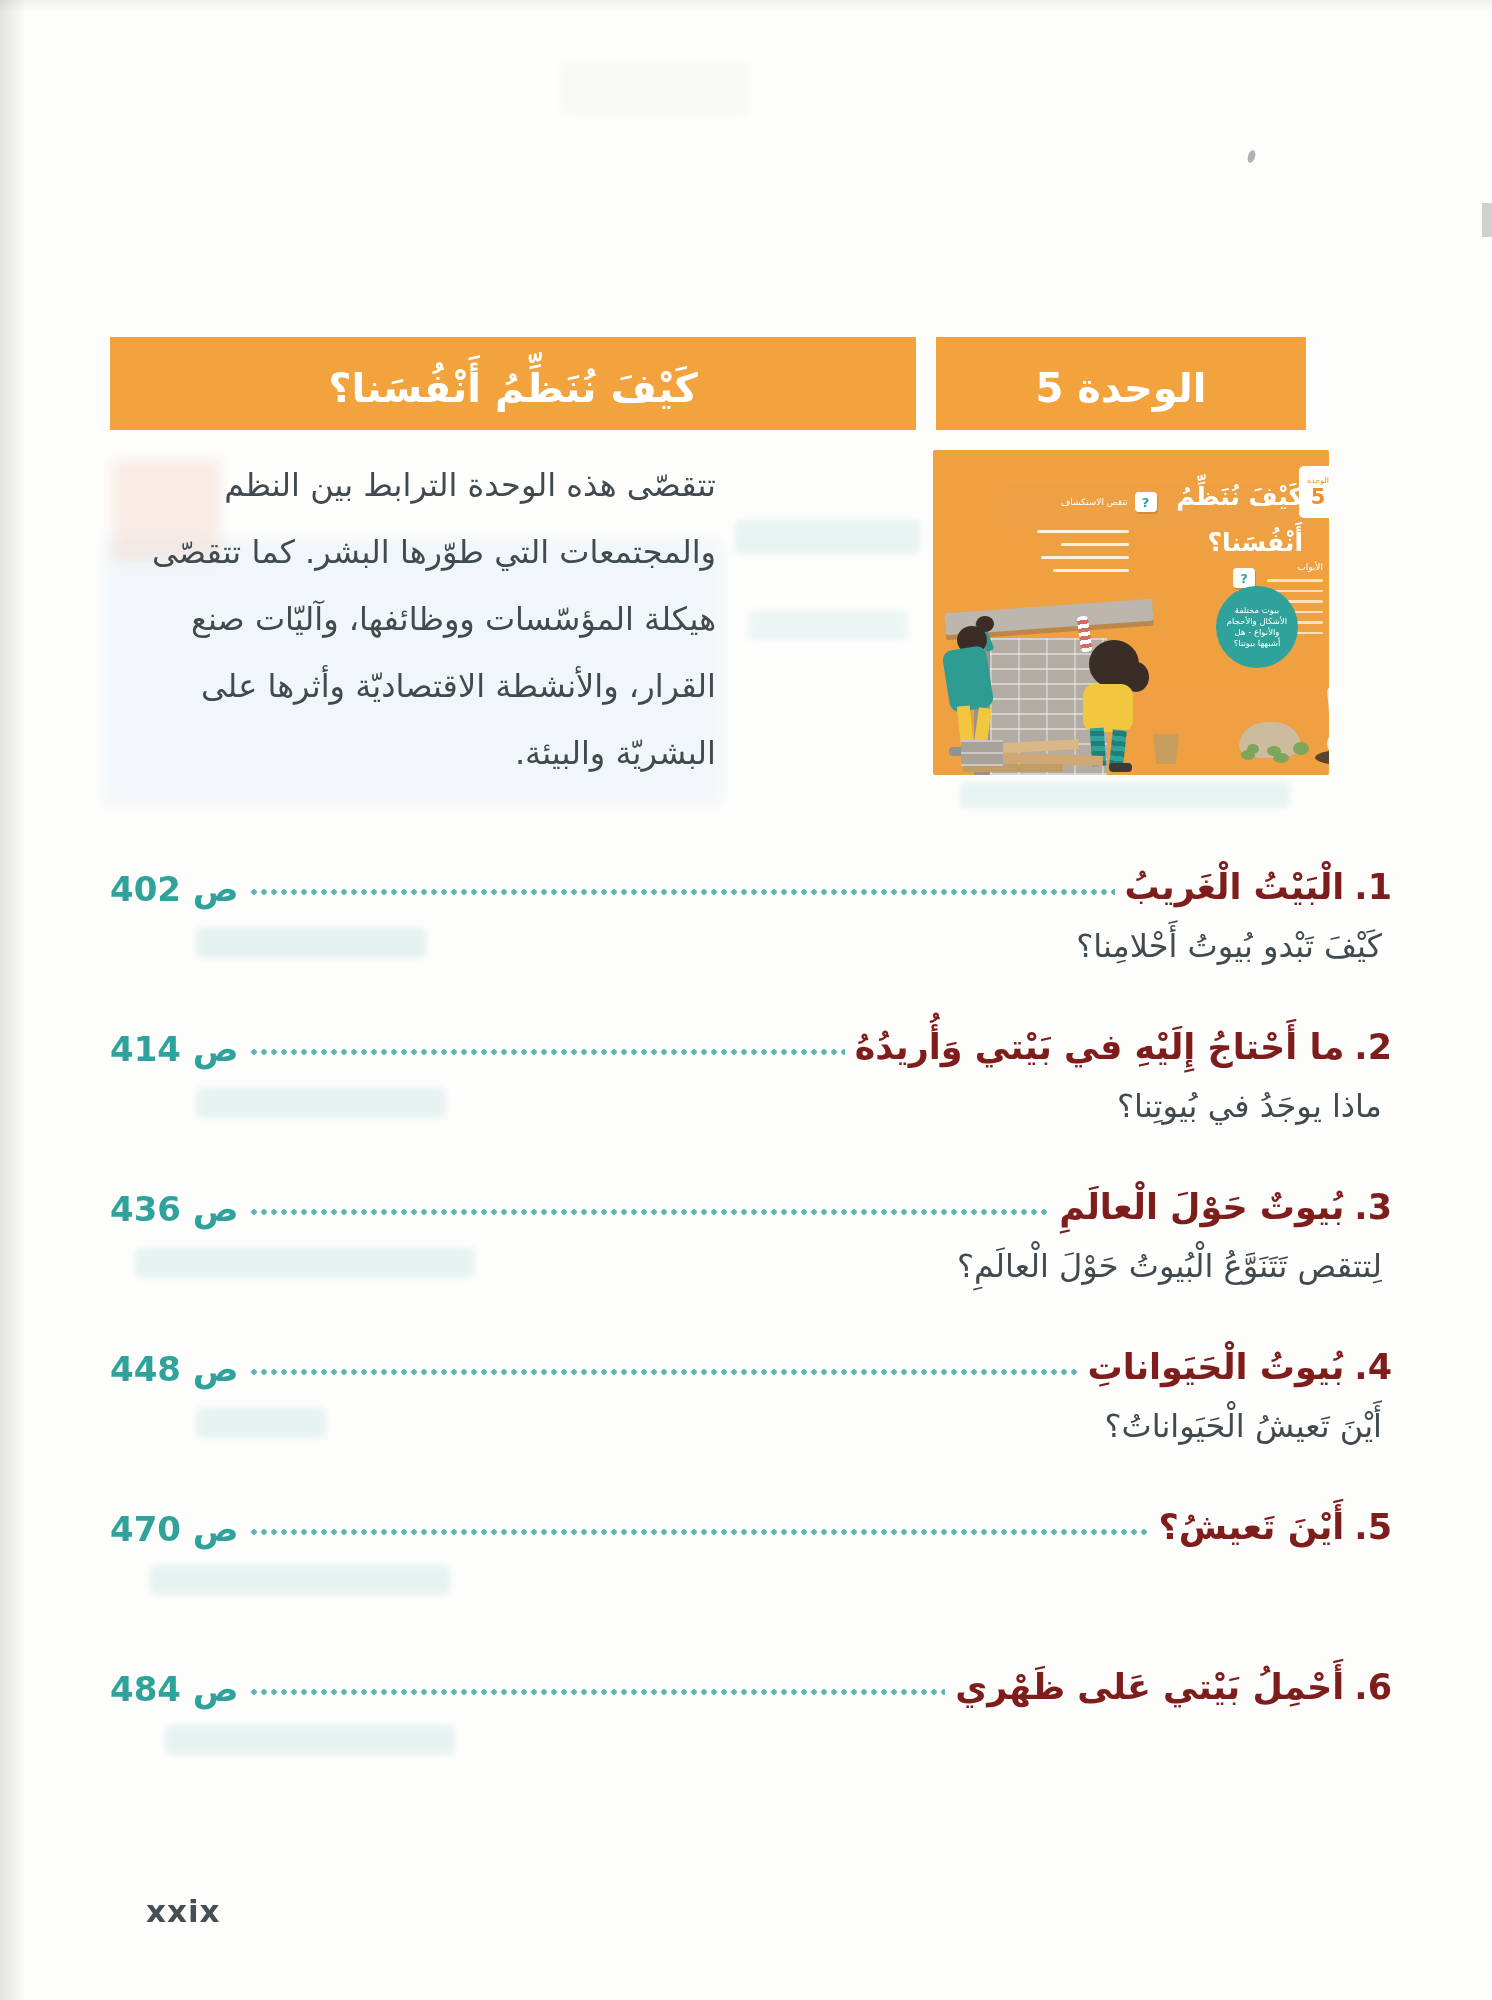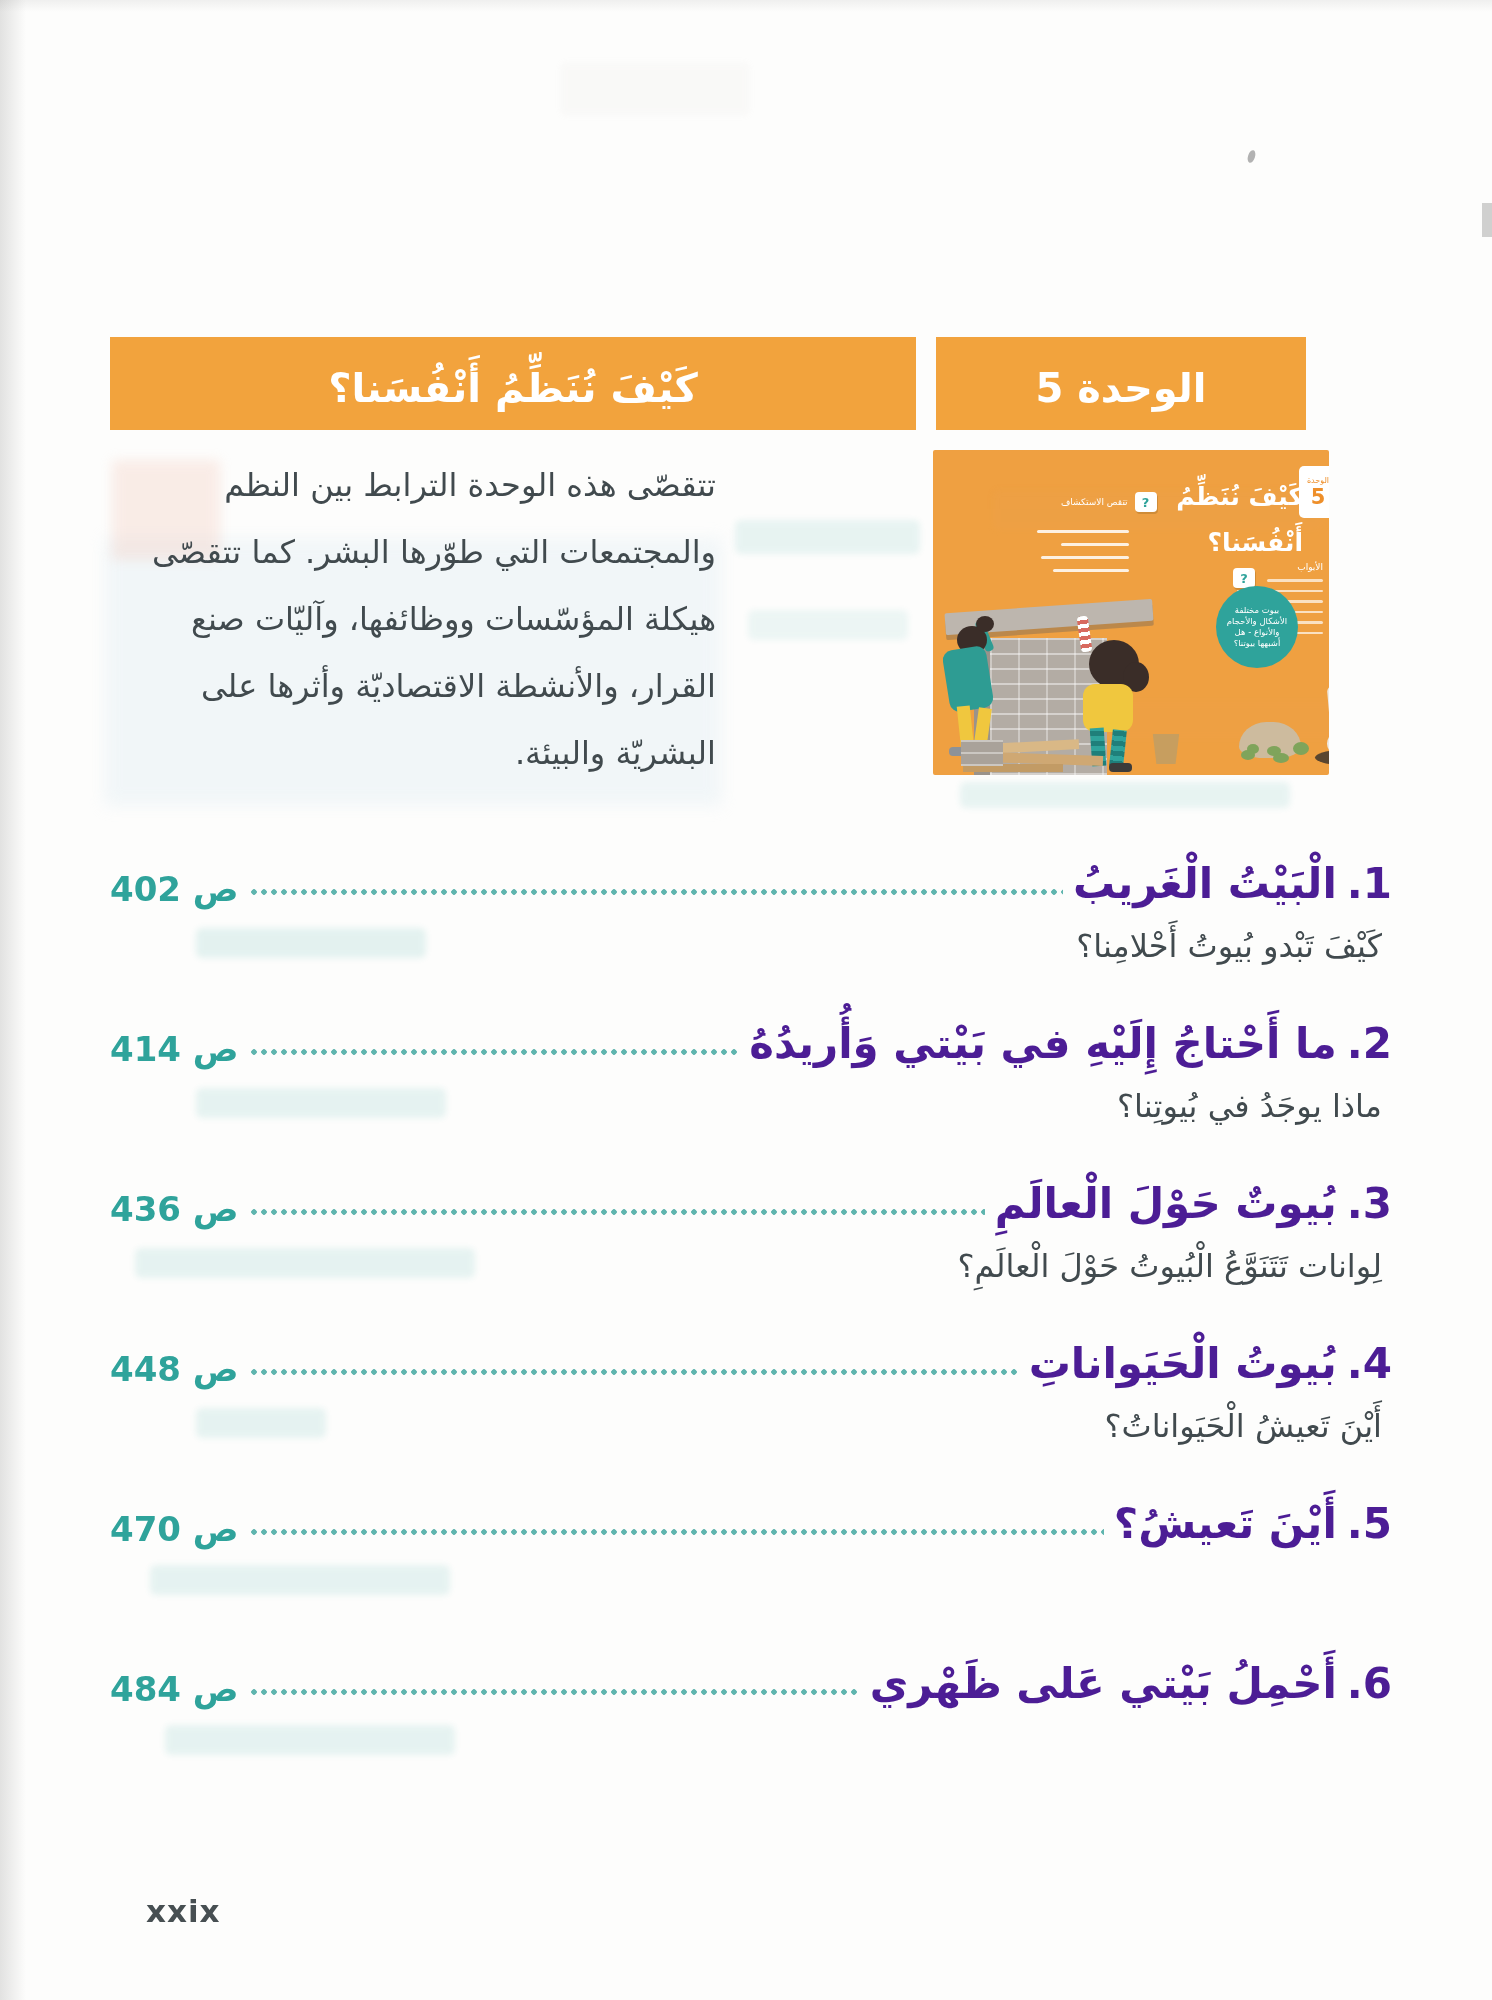--- a/index.html
+++ b/index.html
@@ -103,21 +103,21 @@
   .rab-ear1{left:396px;top:236px;width:11px;height:52px;background:#EDE9E4;border-radius:6px;transform:rotate(-5deg);}
   .rab-ear2{left:413px;top:234px;width:11px;height:54px;background:#EDE9E4;border-radius:6px;transform:rotate(4deg);}
   .rab-hole{left:382px;top:300px;width:56px;height:15px;background:#59452F;border-radius:50%;}
   .rab-head{left:394px;top:280px;width:32px;height:27px;background:#EDE9E4;border-radius:50%;}
   .rab-eye{width:3px;height:3px;background:#3A2D28;border-radius:50%;}
 
   
   .toc{left:110px;top:838px;width:1282px;}
   .toc-entry{height:160px;position:relative;}
   .toc-row{display:flex;direction:rtl;align-items:flex-end;height:72px;}
-  .toc-title{color:#4c1d95;font-weight:bold;font-size:42px;white-space:nowrap;direction:rtl;line-height:1.25;}
+  .toc-title{color:#7f1d1d;font-weight:bold;font-size:35px;white-space:nowrap;direction:rtl;line-height:1.25;}
   .toc-title .sp{display:inline-block;width:10px;}
   .leader{flex:1;align-self:flex-end;height:8px;margin:0 10px 14px 10px;
     background-image:radial-gradient(circle,#5FB5AE 2.5px,rgba(0,0,0,0) 3px);
     background-size:10px 8px;background-repeat:repeat-x;background-position:left bottom;}
   .toc-page{color:#2FA39B;font-weight:bold;font-size:34px;white-space:nowrap;direction:rtl;line-height:1.25;}
   .toc-q{direction:rtl;text-align:right;font-size:32px;color:#414A4E;margin-top:12px;padding-right:10px;line-height:1.55;}
 
   .footer-num{left:146px;top:1893px;font-weight:bold;font-size:31px;color:#474F52;letter-spacing:1px;}
 </style>
 </head>
@@ -247,21 +247,21 @@
     </div>
     <div class="toc-q">ماذا يوجَدُ في بُيوتِنا؟</div>
   </div>
 
   <div class="toc-entry">
     <div class="toc-row">
       <span class="toc-title"><span>3.</span><span class="sp"></span><span>بُيوتٌ حَوْلَ الْعالَمِ</span></span>
       <span class="leader"></span>
       <span class="toc-page"><span>ص</span> <span>436</span></span>
     </div>
-    <div class="toc-q">لِوانات تَتَنَوَّعُ الْبُيوتُ حَوْلَ الْعالَمِ؟</div>
+    <div class="toc-q">لِتتقص تَتَنَوَّعُ الْبُيوتُ حَوْلَ الْعالَمِ؟</div>
   </div>
 
   <div class="toc-entry">
     <div class="toc-row">
       <span class="toc-title"><span>4.</span><span class="sp"></span><span>بُيوتُ الْحَيَواناتِ</span></span>
       <span class="leader"></span>
       <span class="toc-page"><span>ص</span> <span>448</span></span>
     </div>
     <div class="toc-q">أَيْنَ تَعيشُ الْحَيَواناتُ؟</div>
   </div>

